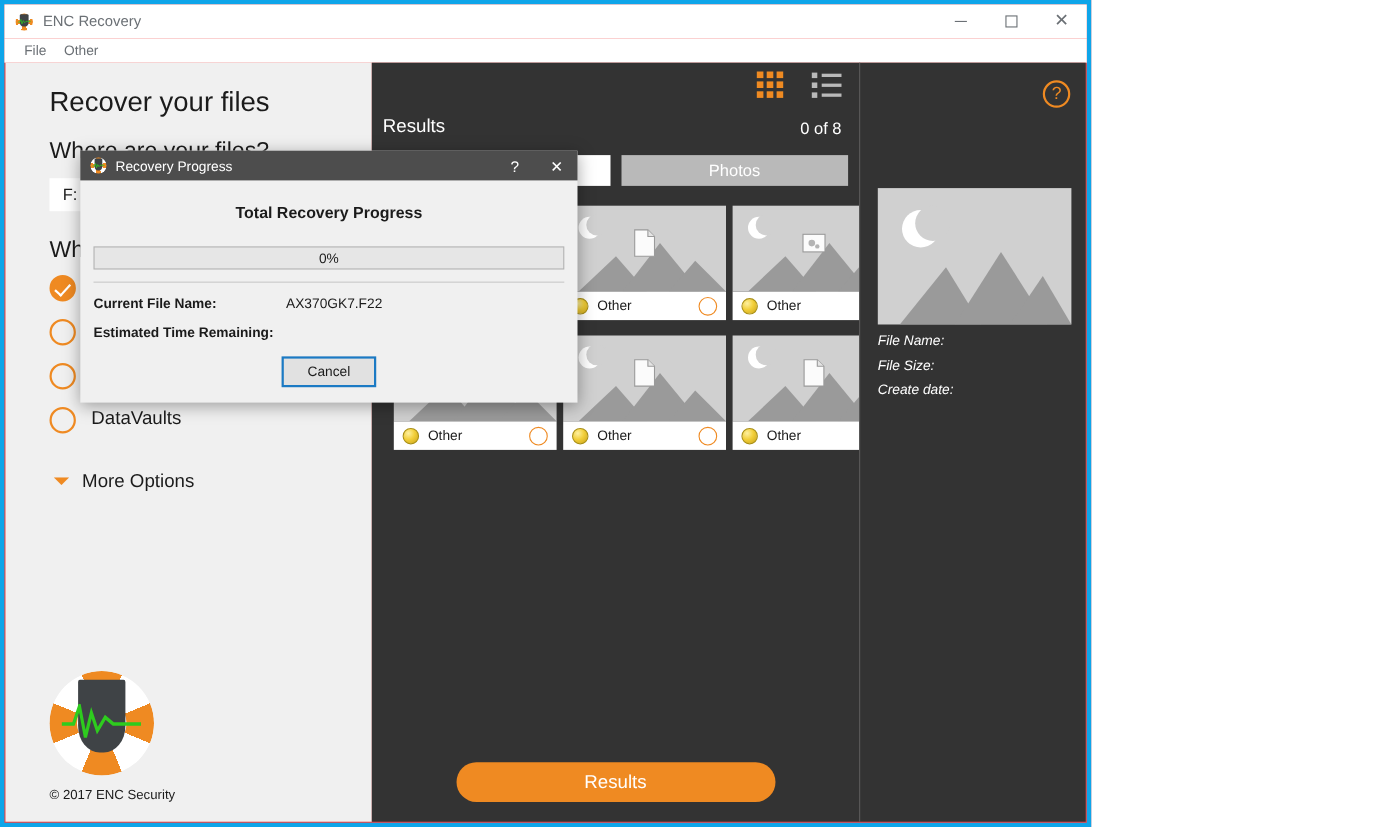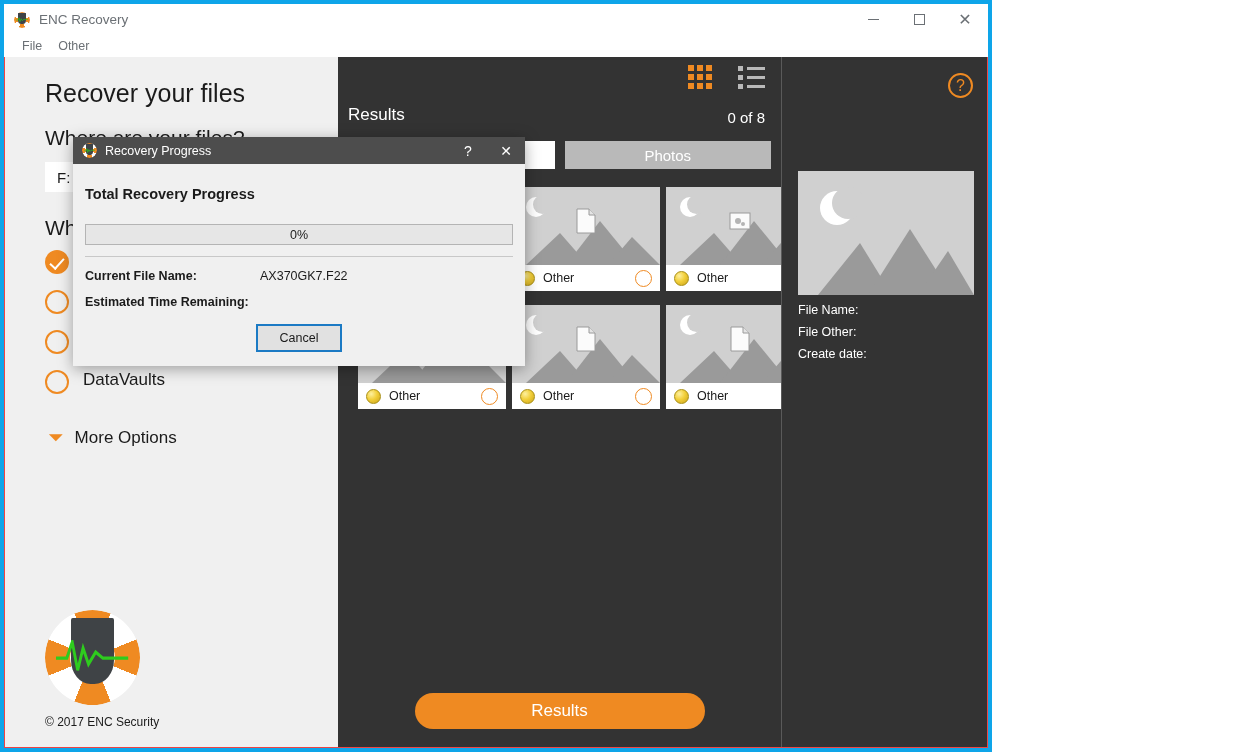--- a/index.html
+++ b/index.html
@@ -186,42 +186,42 @@
     border-radius: 50%; border: 2px solid #ef8a22; color: #ef8a22;
     font-size: 16px; display: flex; align-items: center; justify-content: center;
   }
   .preview {
     position: absolute; left: 16px; top: 114px; width: 176px; height: 124px;
     background: #d0d0d0; overflow: hidden;
   }
   .preview .moon { left: 22px; top: 20px; width: 34px; height: 34px; }
   .preview .moon::after { left: 12px; top: -4px; width: 32px; height: 32px; }
   .preview .mnt { height: 82px; }
-  .meta { position: absolute; left: 16px; top: 246px; }
+  .meta { position: absolute; left: 16px; top: 246px; font-style: italic; }
   .meta div { font-size: 12.5px; color: #ffffff; margin-bottom: 8px; }
 
   
   .dialog {
     position: absolute; left: 69px; top: 133px; width: 452px; height: 229px;
     background: #f0f0f0; box-shadow: 0 3px 14px rgba(0,0,0,.35);
   }
   .dlg-title {
     height: 27px; background: #4d4d4d; display: flex; align-items: center;
     color: #ffffff;
   }
   .dlg-icon { width: 15px; height: 15px; margin-left: 9px; }
   .dlg-name { margin-left: 8px; font-size: 12.5px; }
   .dlg-sp { flex: 1; }
   .dlg-help, .dlg-close {
     width: 38px; height: 27px; display: flex; align-items: center;
     justify-content: center; font-size: 14px; color: #ffffff;
   }
   .dlg-body { padding: 0 12px; }
   .dlg-h {
-    margin-top: 22px; font-size: 14.5px;
+    text-align: center; margin-top: 22px; font-size: 14.5px;
     font-weight: 700; color: #1b1b1b;
   }
   .progress {
     margin-top: 22px; height: 21px; background: #e6e6e6;
     border: 1px solid #b4b4b4; display: flex; align-items: center;
     justify-content: center; font-size: 12.5px; color: #1b1b1b;
   }
   .dlg-sep { margin-top: 11px; border-top: 1px solid #c8c8c8; }
   .dlg-row { display: flex; margin-top: 12px; }
   .dlg-lbl { width: 175px; font-size: 12.5px; font-weight: 700; color: #1b1b1b; }
@@ -511,21 +511,21 @@
     <div class="preview">
       <div class="moon"></div>
       <svg class="mnt" viewBox="0 0 176 82" preserveAspectRatio="none">
         <polygon points="20,82 62,30 94,82" fill="#9a9a9a"></polygon>
         <polygon points="70,82 112,16 154,82" fill="#9a9a9a"></polygon>
         <polygon points="120,82 150,38 176,82" fill="#9a9a9a"></polygon>
       </svg>
     </div>
     <div class="meta">
       <div>File Name:</div>
-      <div>File Other:</div>
+      <div>File Size:</div>
       <div>Create date:</div>
     </div>
   </div>
 
   <div class="dialog">
     <div class="dlg-title">
       <div class="dlg-icon lp">
         <div class="lp-ring"></div>
           <div class="lp-hole"></div>
           <div class="lp-shield"></div>

